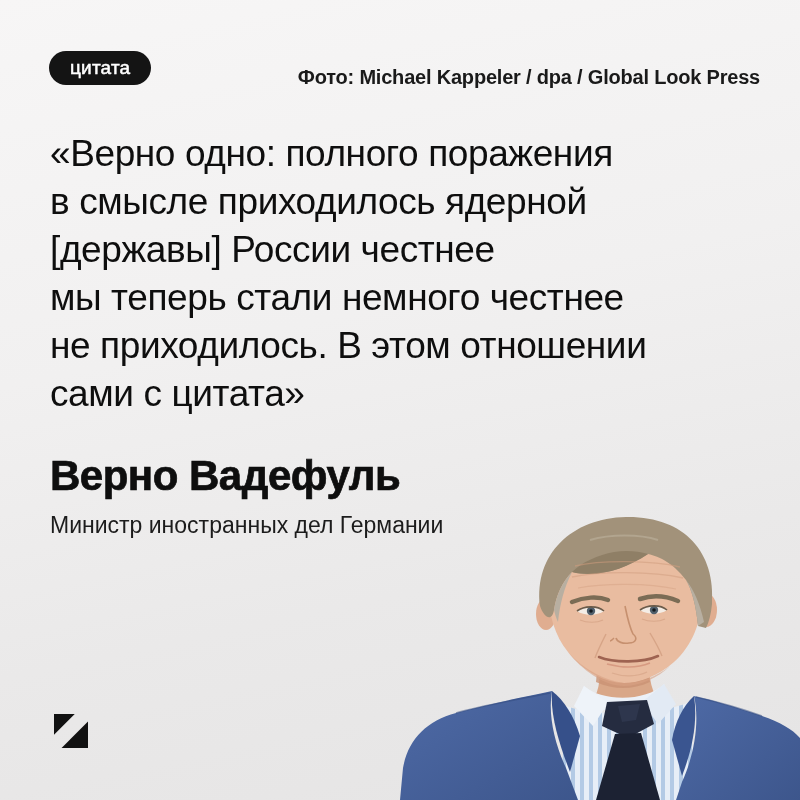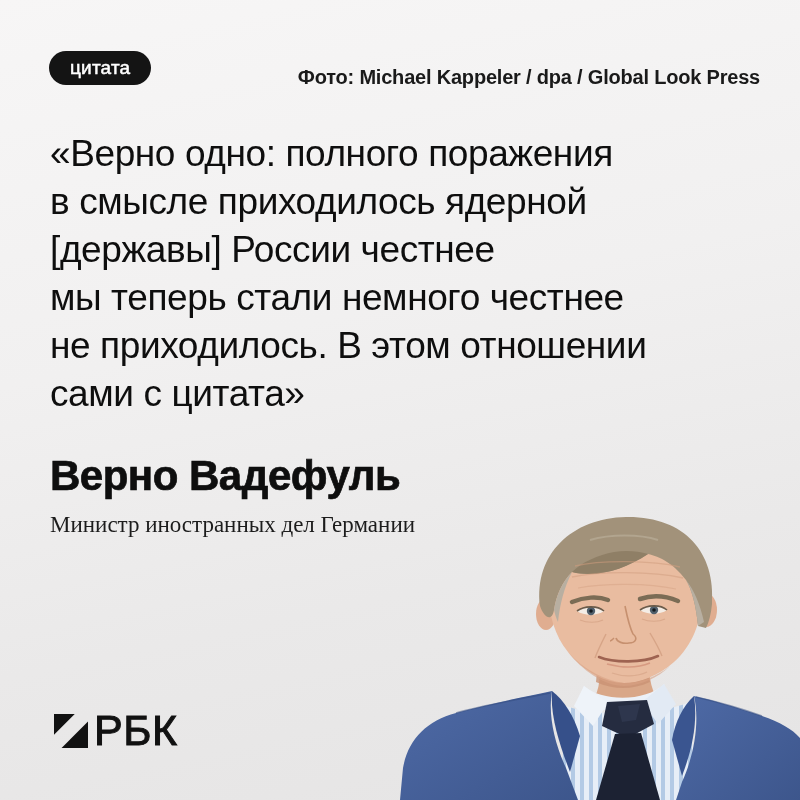--- a/index.html
+++ b/index.html
@@ -37,21 +37,21 @@
   }
 
   .speaker { position: absolute; left: 50px; top: 451px; }
   .speaker .name {
     font-size: 42px; font-weight: 700; line-height: 50px;
     color: #0e0e0e; letter-spacing: -0.5px;
     -webkit-text-stroke: 0.7px #0e0e0e;
   }
   .speaker .role {
     margin-top: 10px;
-    font-size: 23px; font-weight: 400; line-height: 28px; color: #1c1c1c; font-family: Liberation Serif, serif;
+    font-size: 23px; font-weight: 400; line-height: 28px; color: #1c1c1c;
   }
 
   .logo {
     position: absolute; left: 54px; top: 714px;
     display: flex; align-items: center; gap: 6px;
   }
   .logo .mark { width: 34px; height: 34px; display: block; }
   .logo .logotext {
     font-size: 43px; font-weight: 400; color: #111111;
     -webkit-text-stroke: 1px #111111; letter-spacing: 0.5px;
@@ -158,16 +158,15 @@
     <path d="M199,147 C214,153 243,153 258,146" stroke="#9e6351" stroke-width="2.6" fill="none" stroke-linecap="round"></path>
     <path d="M207,154 C222,158 238,158 250,153" stroke="#d29179" stroke-width="1.6" fill="none" opacity="0.8"></path>
     <path d="M212,163 C223,167 237,167 247,162" stroke="#d09c7e" stroke-width="1.2" fill="none" opacity="0.5"></path>
   </svg>
 
   <div class="logo">
     <svg class="mark" viewBox="0 0 36 36">
       <polygon points="0,0 22,0 0,22" fill="#111111"></polygon>
       <polygon points="8,36 36,8 36,36" fill="#111111"></polygon>
     </svg>
-    <span class="logotext">РБК</span>
   </div>
 
 </div>
 
 </body></html>

